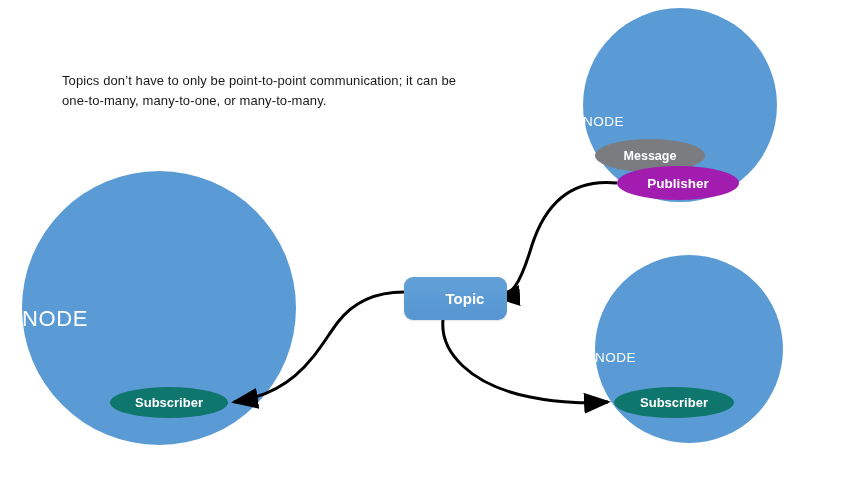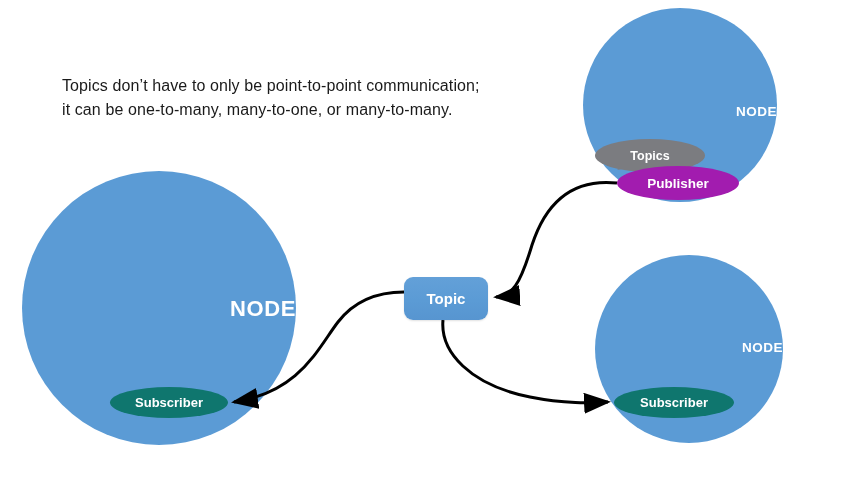--- a/index.html
+++ b/index.html
@@ -15,36 +15,37 @@
     width: 854px;
     height: 480px;
     background: #ffffff;
     overflow: hidden;
   }
   .caption {
     position: absolute;
     left: 62px;
     top: 58px;
     width: 420px;
-    font-size: 16px;
+    font-size: 13px;
     line-height: 1.52;
     color: #1a1a1a;
     letter-spacing: 0.1px;
   }
   .node-circle {
     position: absolute;
     border-radius: 50%;
     background: #5B9BD5;
   }
   .node-label {
     position: absolute;
     color: #ffffff;
-    font-weight: bold;
-    text-align: right;
+    font-weight: normal;
+    text-align: left;
     white-space: nowrap;
+    margin-top: 10px;
   }
   .ellipse {
     position: absolute;
     border-radius: 50%;
     display: flex;
     align-items: center;
     justify-content: center;
     color: #ffffff;
     font-weight: bold;
     white-space: nowrap;
@@ -57,20 +58,21 @@
   .topic-box {
     position: absolute;
     border-radius: 9px;
     background: linear-gradient(180deg, #63A0D8 0%, #5B9BD5 55%, #5795D0 100%);
     display: flex;
     align-items: center;
     justify-content: center;
     color: #ffffff;
     font-weight: bold;
     box-shadow: 0 1px 2px rgba(0,0,0,0.12);
+    padding-left: 19px;
   }
   svg.arrows {
     position: absolute;
     left: 0;
     top: 0;
     width: 854px;
     height: 480px;
     pointer-events: none;
   }
 </style>
@@ -89,21 +91,21 @@
   </div>
 
   <div class="node-circle" style="left:583px; top:8px; width:194px; height:194px;"></div>
   <div class="node-label" style="left:583px; top:104px; width:194px; font-size:13.5px; letter-spacing:0.5px;">NODE</div>
 
   <div class="msg-wrap" style="left:595px; top:139px; width:118px; height:44px;">
     <svg width="118" height="44" viewBox="0 0 118 44" style="position:absolute; left:0; top:0;">
       <path d="M 22 31 L 30 24 L 36 28 Z" fill="#7B7C80"></path>
       <ellipse cx="55" cy="16.5" rx="55" ry="16.5" fill="#7B7C80"></ellipse>
     </svg>
-    <div style="position:absolute; left:0; top:0; width:110px; height:33px; display:flex; align-items:center; justify-content:center; color:#ffffff; font-weight:bold; font-size:12.5px;">Topics</div>
+    <div style="position:absolute; left:0; top:0; width:110px; height:33px; display:flex; align-items:center; justify-content:center; color:#ffffff; font-weight:bold; font-size:12.5px;">Message</div>
   </div>
 
   <div class="ellipse ellipse-pub" style="left:617px; top:166px; width:122px; height:34px; font-size:13.5px;">
     <span>Publisher</span>
   </div>
 
   <div class="node-circle" style="left:595px; top:255px; width:188px; height:188px;"></div>
   <div class="node-label" style="left:595px; top:340px; width:188px; font-size:13.5px; letter-spacing:0.5px;">NODE</div>
 
   <div class="ellipse ellipse-sub" style="left:614px; top:387px; width:120px; height:31px; font-size:13px;">

